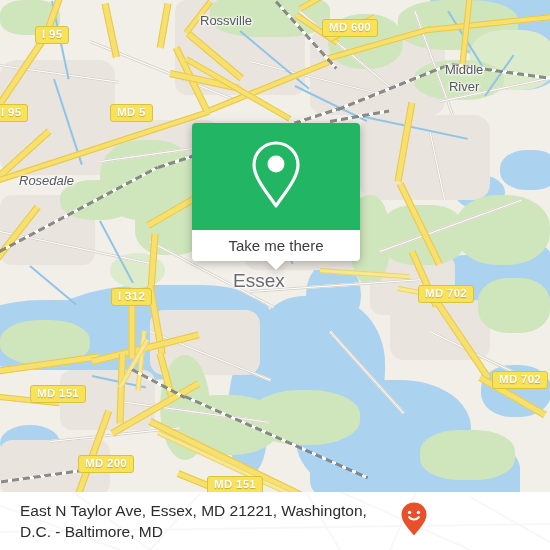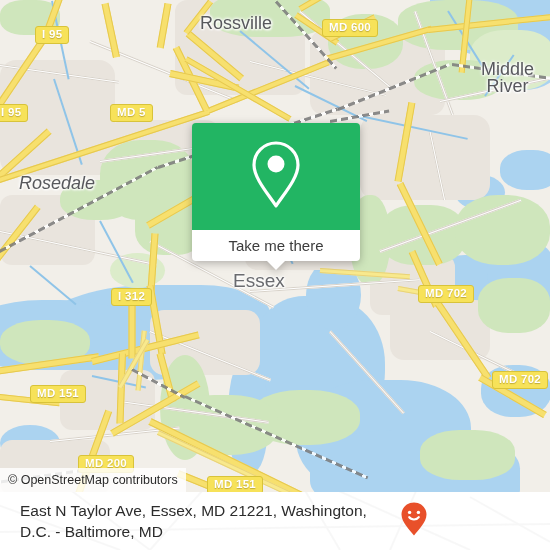--- a/index.html
+++ b/index.html
@@ -86,21 +86,21 @@
     padding: 1px 6px 2px 6px;
     line-height: 13px;
     text-shadow: 0 1px 1px rgba(120,100,20,.45);
     white-space: nowrap;
   }
 
   
   .place {
     position: absolute;
     color: #57585c;
-    font-size: 18px;
+    font-size: 13px;
     font-weight: normal;
     white-space: nowrap;
     text-shadow: 0 0 3px #fff, 0 0 3px #fff, 0 0 4px #fff, 1px 1px 2px #fff;
   }
   .place.small { font-size: 19px; color: #6a6b6f; }
   .place.two { line-height: 17px; text-align: center; }
 
   
   #callout {
     position: absolute;
@@ -365,43 +365,40 @@
         <div class="shield" style="left: 111px; top: 288px;">I 312</div>
         <div class="shield" style="left: 418px; top: 285px;">MD 702</div>
         <div class="shield" style="left: 492px; top: 371px;">MD 702</div>
         <div class="shield" style="left: 30px; top: 385px;">MD 151</div>
         <div class="shield" style="left: 78px; top: 455px;">MD 200</div>
         <div class="shield" style="left: 207px; top: 476px;">MD 151</div>
       </div>
 
     <div class="layer" id="place-layer">
         <div class="place" style="left: 200px; top: 13px;">Rossville</div>
-        <div class="place two" style="left: 481px; top: 61px; text-align: center;">Middle<br>River</div>
+        <div class="place two" style="left: 445px; top: 61px; text-align: center;">Middle<br>River</div>
         <div class="place" style="left: 19px; top: 173px; font-style: italic;">Rosedale</div>
         <div class="place small" style="left: 233px; top: 270px;">Essex</div>
       </div>
 
     <div id="callout">
       <div id="callout-body">
         <span>
           <svg width="58" height="74" viewBox="0 0 58 74" aria-hidden="true">
             <path d="M29 5 C16.8 5 7 14.8 7 27 C7 40.5 22 57 29 68 C36 57 51 40.5 51 27 C51 14.8 41.2 5 29 5 Z" fill="none" stroke="#ffffff" stroke-width="3.2" stroke-linejoin="round"></path>
             <circle cx="29" cy="26" r="8.5" fill="#ffffff"></circle>
           </svg>
         </span>
       </div>
       <div id="callout-footer">
         <span class="lbl">Take me there</span>
       </div>
       <div id="callout-tail"></div>
     </div>
 
-    <div id="attribution">
-      <span>© OpenStreetMap contributors</span>
-    </div>
   </div>
 
   <div id="footer">
     <div id="footer-watermark">
       <svg width="550" height="58" viewBox="0 0 550 58" aria-hidden="true">
         <g stroke="#8a8a8a" stroke-width="2" fill="none">
           <path d="M-10 10 L120 58"></path>
           <path d="M60 -10 L150 58"></path>
           <path d="M210 -10 L150 58"></path>
           <path d="M300 -10 L340 58"></path>

